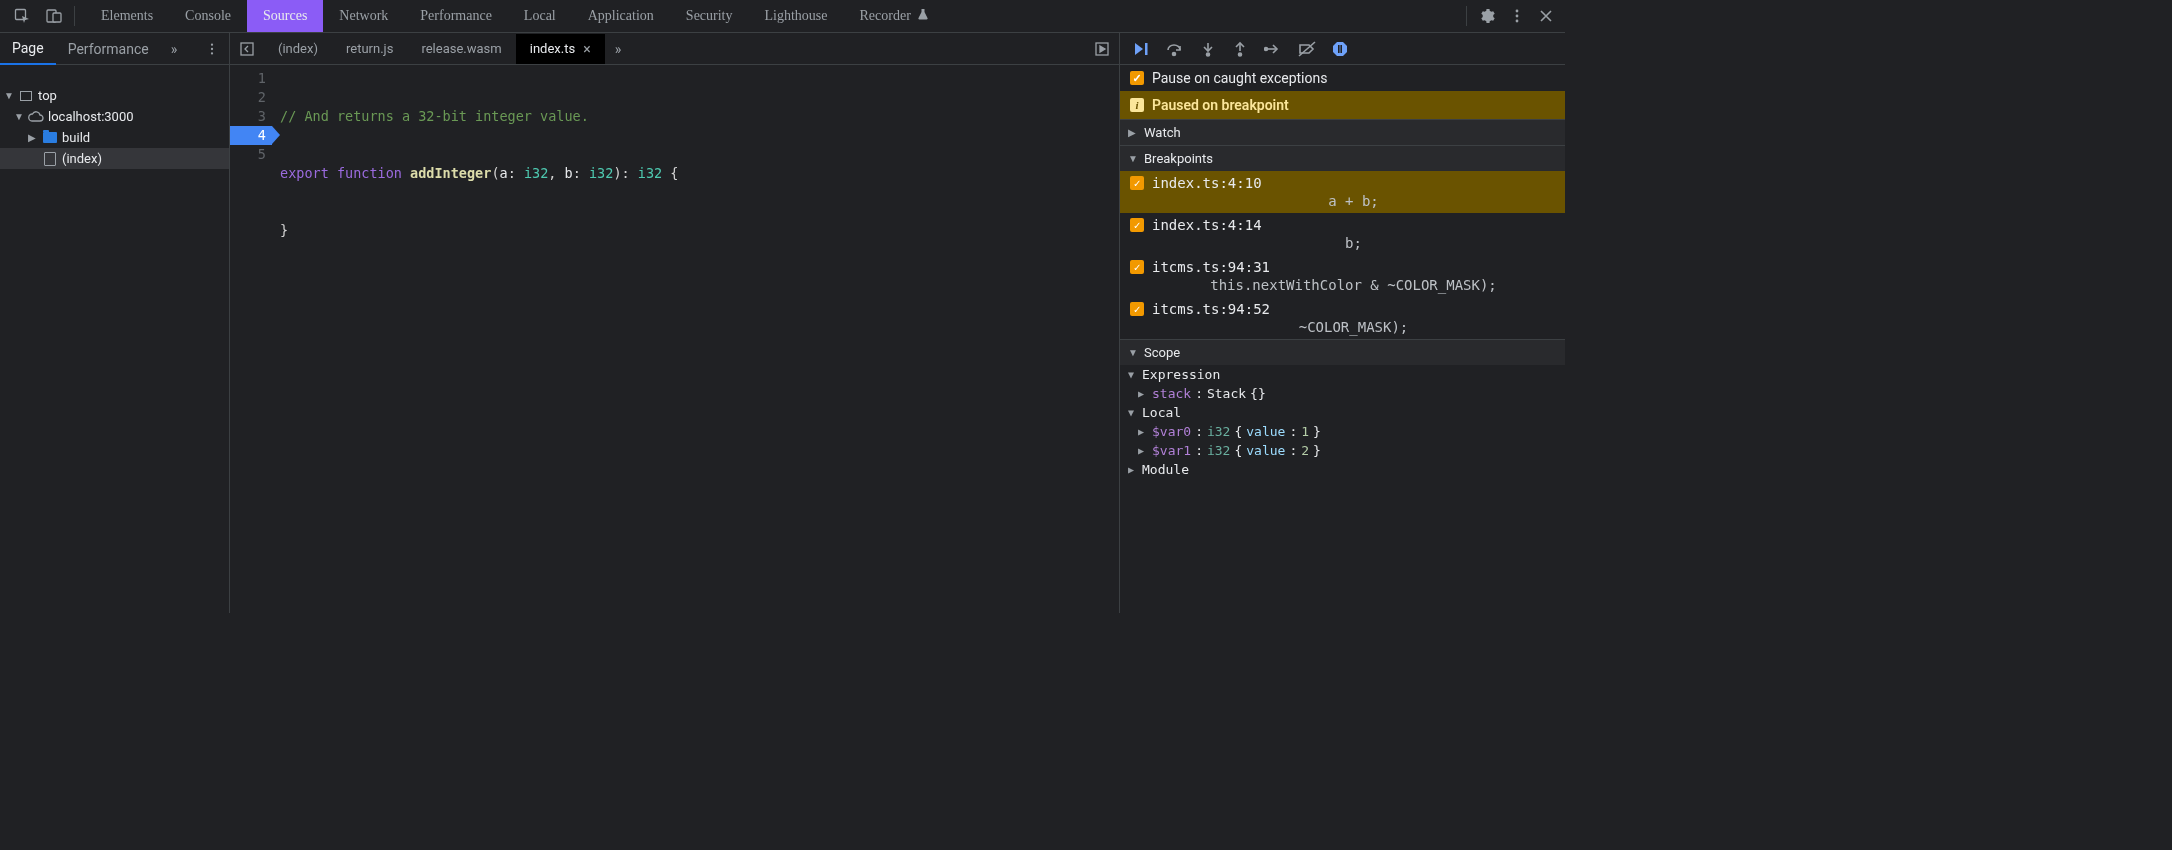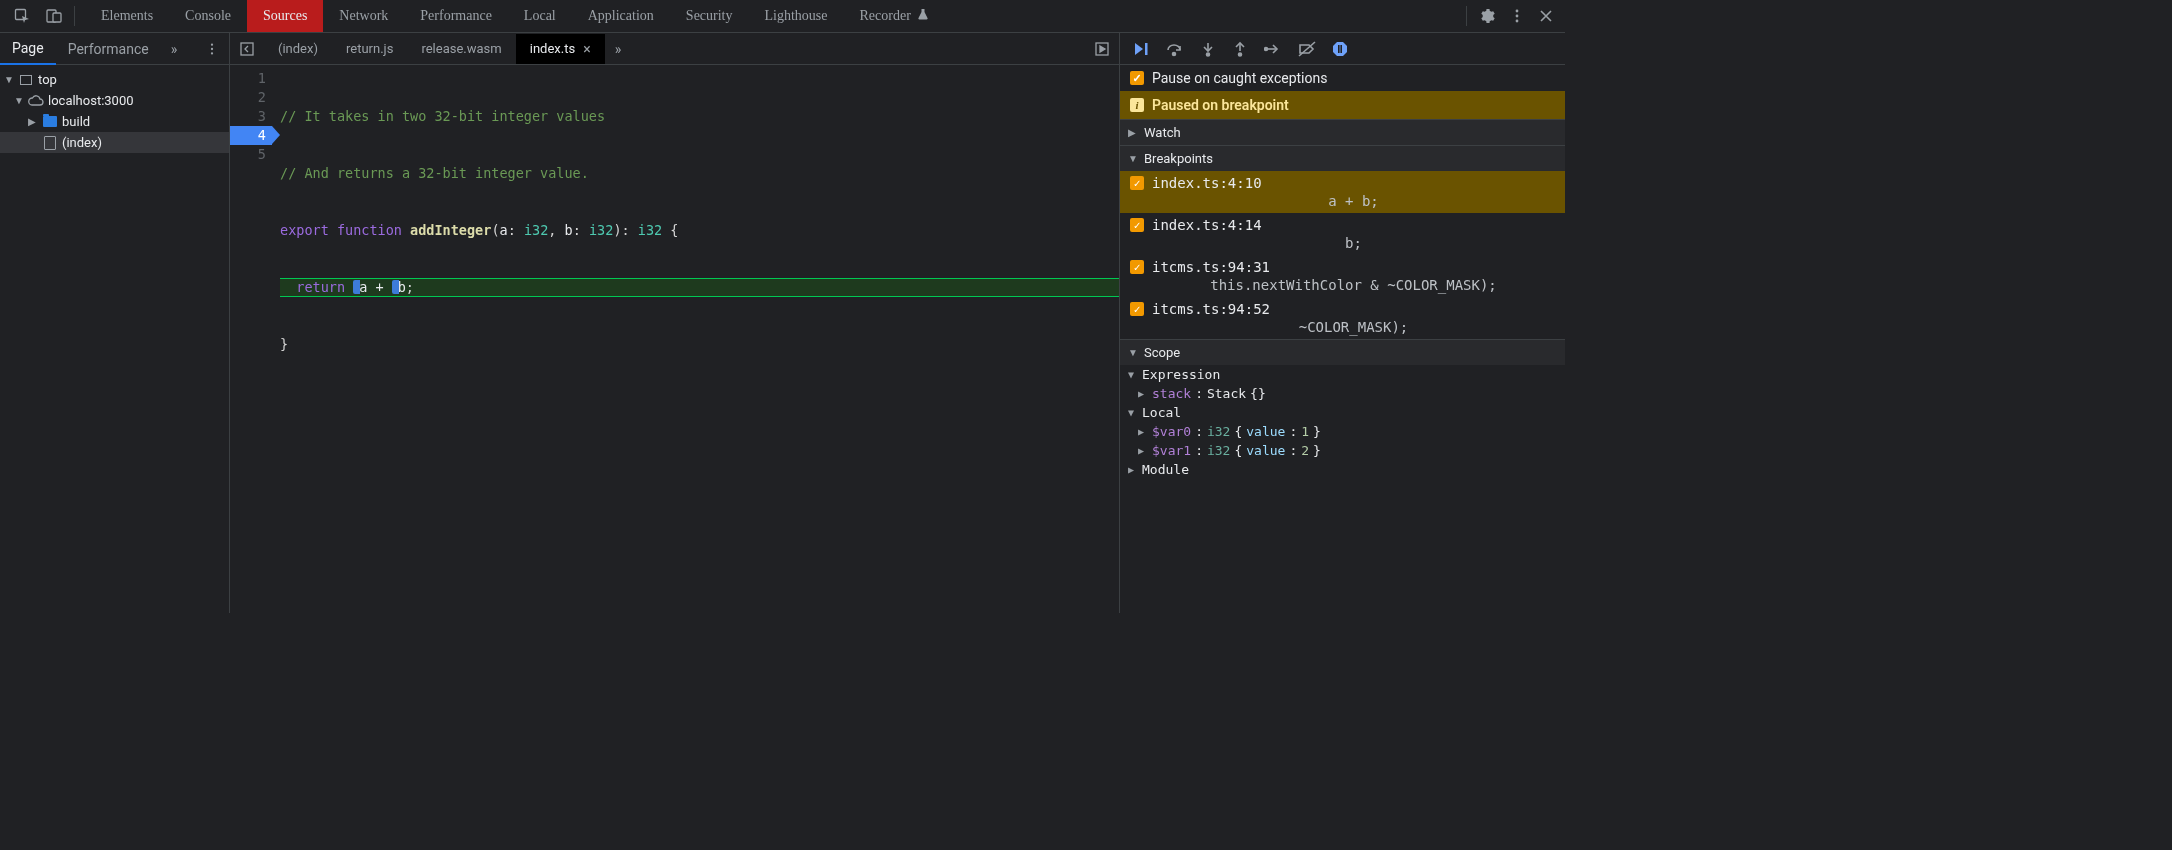--- a/index.html
+++ b/index.html
@@ -6,31 +6,31 @@
 body { font-family: -apple-system, "Segoe UI", Roboto, sans-serif; background: #202124; color: #e8eaed; font-size: 14px; overflow: hidden; width: 1565px; height: 613px; }
 .mono { font-family: Menlo, Consolas, monospace; }
 
 
 .topbar { display: flex; align-items: center; height: 33px; border-bottom: 1px solid #3c4043; background: #202124; }
 .topbar-left { display: flex; align-items: center; padding: 0 6px; }
 .topbar-left .iconbtn { padding: 6px 8px; }
 .topbar-divider { width: 1px; height: 20px; background: #3c4043; margin: 0 4px; }
 .tabs-main { display: flex; flex: 1; }
 .tab-main { padding: 8px 16px; color: #9aa0a6; cursor: pointer; display: flex; align-items: center; gap: 6px; font-family: Liberation Serif, serif; }
-.tab-main.active { background: #b91c1c; color: #e8eaed; }
+.tab-main.active { background: #8b5cf6; color: #e8eaed; }
 .topbar-right { display: flex; align-items: center; padding: 0 6px; gap: 2px; }
 
 .iconbtn { display: inline-flex; align-items: center; justify-content: center; cursor: pointer; color: #9aa0a6; padding: 6px; }
 .iconbtn svg { display: block; }
 
 
 .body { display: flex; height: calc(100% - 33px); }
 
 
-.navigator { width: 230px; border-right: 1px solid #3c4043; display: flex; flex-direction: column; }
+.navigator { width: 230px; border-right: 1px solid #3c4043; display: flex; flex-direction: column; gap: 16px; }
 .nav-tabs { display: flex; align-items: center; height: 32px; border-bottom: 1px solid #3c4043; }
 .nav-tab { padding: 7px 12px; color: #9aa0a6; cursor: pointer; }
 .nav-tab.active { color: #e8eaed; border-bottom: 2px solid #1a73e8; margin-bottom: -1px; }
 .nav-more { margin-left: 4px; }
 .nav-menu { margin-left: auto; padding: 4px 10px; }
 .tree { padding: 4px 0; font-size: 13px; }
 .tree-row { display: flex; align-items: center; height: 21px; padding: 0 4px; cursor: pointer; gap: 4px; }
 .tree-row.selected { background: #35363a; }
 .tree-arrow { width: 10px; color: #9aa0a6; font-size: 10px; }
 .tree-icon { width: 16px; display: inline-flex; justify-content: center; }
@@ -218,24 +218,22 @@
     <div class="editor mono">
       <div class="gutter">
         <div class="bp-marker"></div>
         <div class="ln">1</div>
         <div class="ln">2</div>
         <div class="ln">3</div>
         <div class="ln bp">4</div>
         <div class="ln">5</div>
       </div>
       <div class="code">
-        <div class="code-line"><span class="tok-comment">// It takes in two 32-bit integer values</span></div>
         <div class="code-line"><span class="tok-comment">// And returns a 32-bit integer value.</span></div>
         <div class="code-line"><span class="tok-kw">export</span> <span class="tok-kw">function</span> <span class="tok-fn">addInteger</span><span class="tok-punct">(</span><span>a</span><span class="tok-punct">: </span><span class="tok-type">i32</span><span class="tok-punct">, </span><span>b</span><span class="tok-punct">: </span><span class="tok-type">i32</span><span class="tok-punct">): </span><span class="tok-type">i32</span><span class="tok-punct"> {</span></div>
-        <div class="code-line exec">  <span class="tok-kw">return</span> <span class="col-marker"></span><span>a</span><span> + </span><span class="col-marker"></span><span>b</span><span class="tok-punct">;</span></div>
         <div class="code-line"><span class="tok-punct">}</span></div>
       </div>
     </div>
   </div>
 
   <div class="debug">
     <div class="dbg-toolbar">
       <span class="iconbtn pause-btn">
           <svg width="18" height="16" viewBox="0 0 18 16" fill="currentColor">
             <path d="M3 2 L11 8 L3 14 Z"></path>

